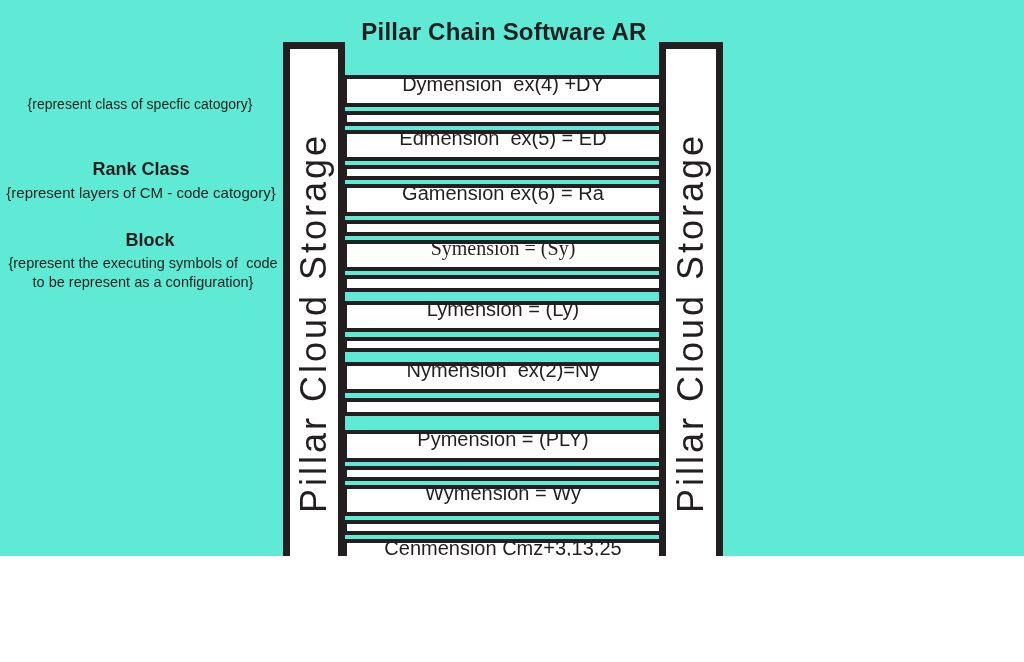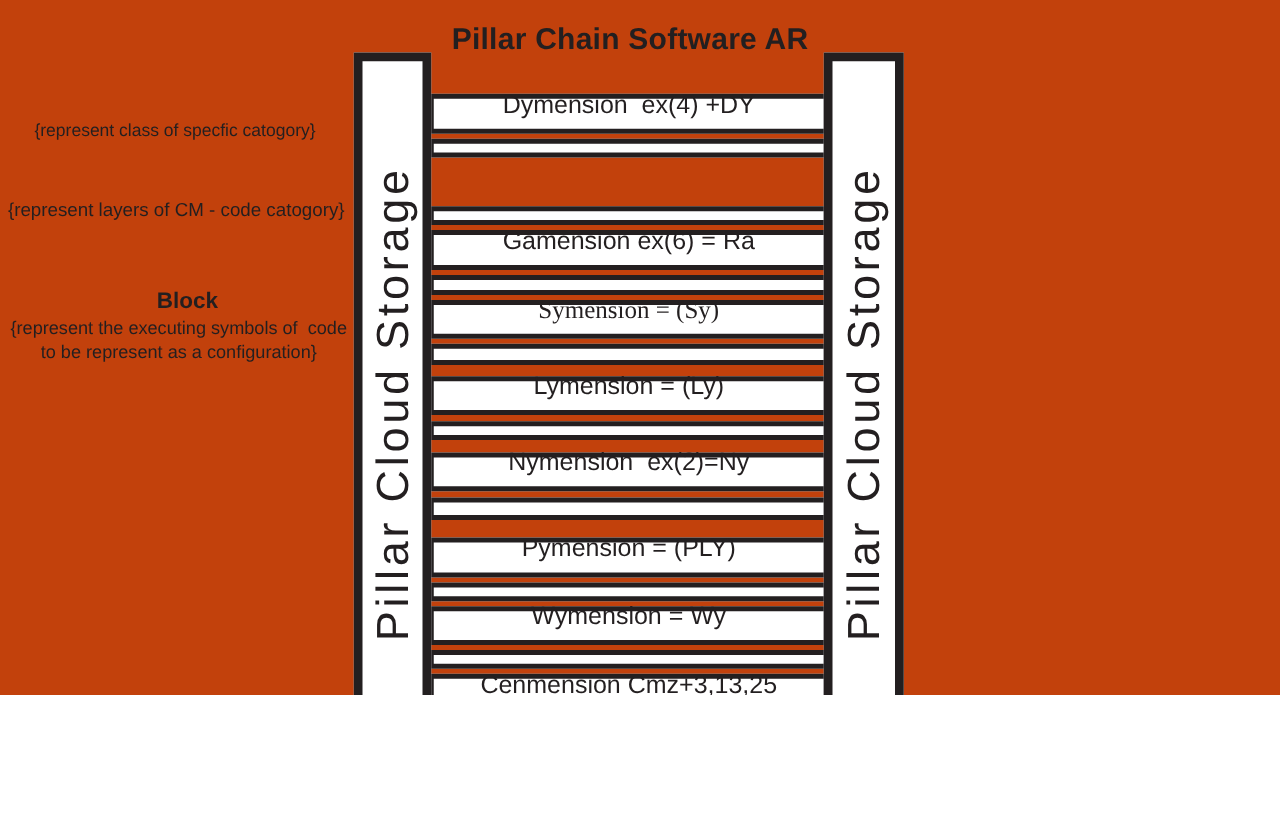--- a/index.html
+++ b/index.html
@@ -5,21 +5,21 @@
   * { margin: 0; padding: 0; box-sizing: border-box; }
   html, body { background: #ffffff; }
   body {
     font-family: "Liberation Sans", sans-serif;
     color: #231f20;
   }
   .canvas {
     position: relative;
     width: 1024px;
     height: 556px;
-    background: #c2410c;
+    background: #5eead4;
     overflow: hidden;
   }
   .page-title {
     position: absolute;
     left: 343px;
     top: 18px;
     width: 322px;
     text-align: center;
     font-size: 24px;
     font-weight: 700;
@@ -117,34 +117,38 @@
 
 <div class="canvas">
 
   <div class="page-title">Pillar Chain Software AR</div>
 
   <div class="legend-block" id="legend-pillars">
     <div class="legend-line">{represent class of specfic catogory}</div>
   </div>
 
   <div class="legend-block" id="legend-rank">
+    <div class="legend-heading">Rank Class</div>
     <div class="legend-line">{represent layers of CM - code catogory}</div>
   </div>
 
   <div class="legend-block" id="legend-block">
     <div class="legend-heading">Block</div>
     <div class="legend-line">{represent the executing symbols of  code</div>
     <div class="legend-line">to be represent as a configuration}</div>
   </div>
 
   <div class="rung" id="rung-0">
     <span class="rung-label">Dymension  ex(4) +DY</span>
   </div>
   <div class="rung" id="spacer-0"></div>
 
+  <div class="rung" id="rung-1">
+    <span class="rung-label">Edmension  ex(5) = ED</span>
+  </div>
   <div class="rung" id="spacer-1"></div>
 
   <div class="rung" id="rung-2">
     <span class="rung-label">Gamension ex(6) = Ra</span>
   </div>
   <div class="rung" id="spacer-2"></div>
 
   <div class="rung" id="rung-3">
     <span class="rung-label">Symension = (Sy)</span>
   </div>

